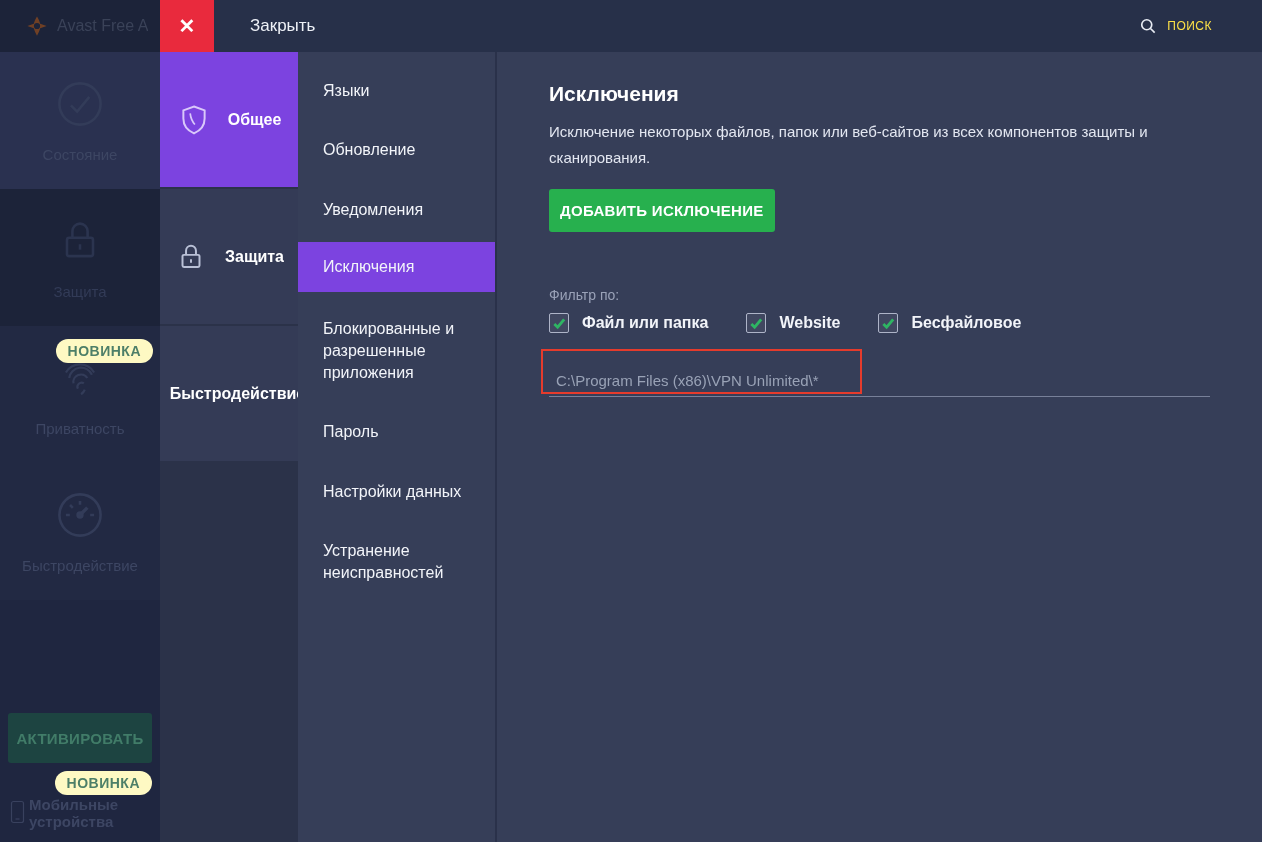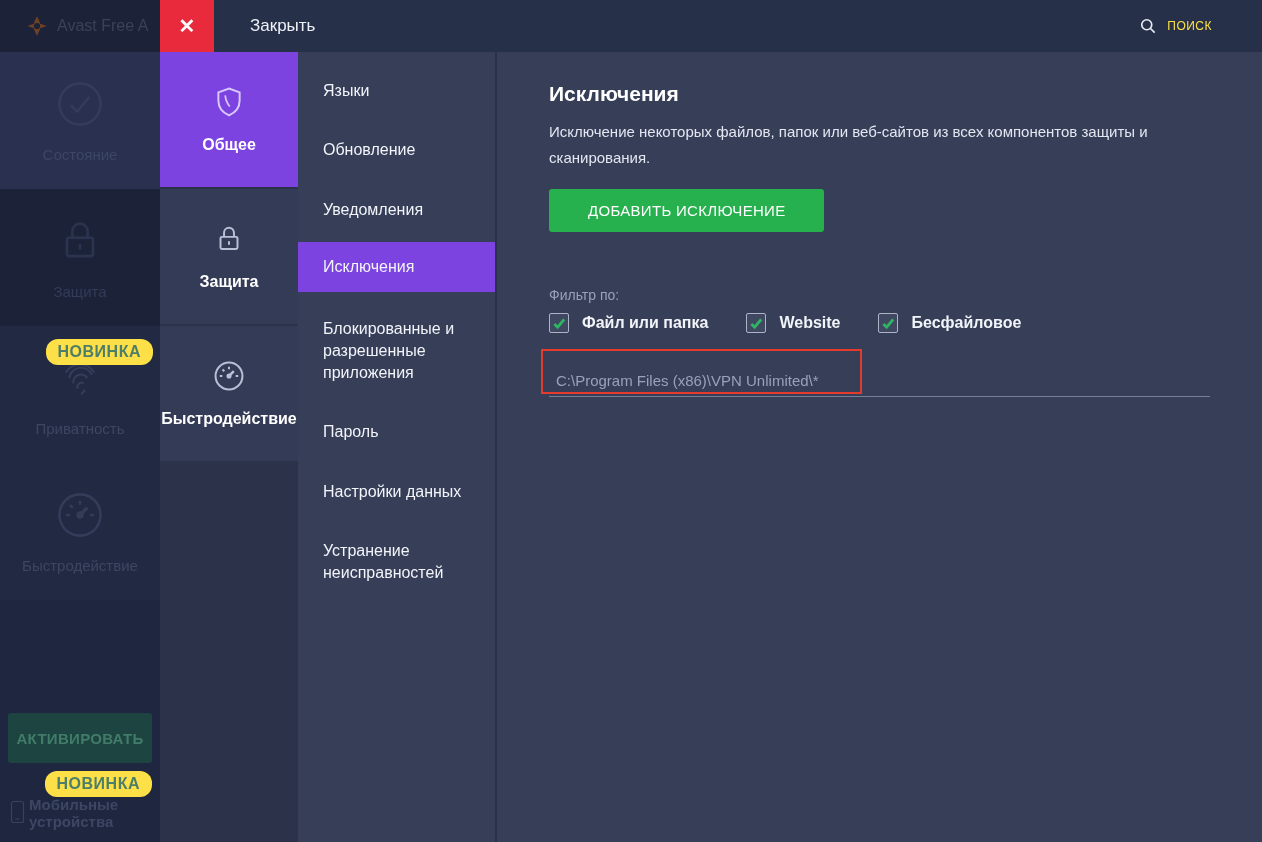--- a/index.html
+++ b/index.html
@@ -31,37 +31,37 @@
   .col1 { width:160px; flex:none; background:#1f2640; position:relative; }
   .nav-item { height:137px; display:flex; flex-direction:column; align-items:center;
     justify-content:center; gap:16px; cursor:pointer; position:relative; }
   .nav-item.i1 { background:#2a3150; }
   .nav-item.i2 { background:#1c2339; }
   .nav-item.i3, .nav-item.i4 { background:#222943; }
   .nav-item .nav-ico { width:52px; height:52px; color:#333c59; }
   .nav-item.i2 .nav-ico { color:#2b344f; }
   .nav-label { font-size:15px; color:#3d4663; }
   .nav-item.i2 .nav-label { color:#323b57; }
-  .badge { position:absolute; background:#fde047; color:#4d7f68; font-size:16px;
+  .badge { position:absolute; background:#fef9c3; color:#4d7f68; font-size:14px;
     font-weight:700; letter-spacing:.5px; padding:4px 12px; border-radius:12px; }
   .badge.privacy { top:13px; right:7px; }
   .activate { position:absolute; left:8px; top:661px; width:144px; height:50px;
     background:#1d4441; border:none; border-radius:3px; color:#417c68;
     font-size:15px; font-weight:700; letter-spacing:.3px; cursor:pointer;
     font-family:"Liberation Sans", sans-serif; }
   .badge.mobile { top:719px; right:8px; position:absolute; }
   .mobile-item { position:absolute; left:10px; top:744px; width:140px; display:flex;
     gap:4px; cursor:pointer; }
   .mobile-item svg { width:15px; height:24px; color:#39415e; flex:none; margin-top:4px; }
   .mobile-label { color:#3d4663; font-size:15px; line-height:17px;font-weight:bold; }
 
   
   .col2 { width:138px; flex:none; background:#2b3249; display:flex; flex-direction:column; }
   .cat { height:135px; margin-bottom:2px; background:#343b56; display:flex;
-    flex-direction:column; align-items:center; justify-content:center; gap:17px;
+    flex-direction:row; align-items:center; justify-content:center; gap:17px;
     cursor:pointer; flex:none; }
   .cat.selected { background:#7c43e0; }
   .cat svg { width:34px; height:34px; color:#b9c0d6; }
   .cat.selected svg { color:#d9c8fa; }
   .cat-label { color:#ffffff; font-size:16px; font-weight:700; }
 
   
   .col3 { width:199px; flex:none; background:#363e58; position:relative;
     border-right:2px solid #2a314a; }
   .menu-item { position:absolute; left:0; width:100%; padding-left:25px;
@@ -71,21 +71,21 @@
   .m6{top:369px}.m7{top:429px}.m8{top:488px}
   .menu-item.multi { padding-right:4px; }
 
   
   .main { flex:1; background:#363e58; position:relative; }
   .content { position:absolute; left:52px; top:0; width:680px; }
   .page-title { color:#ffffff; font-size:21px; font-weight:700; margin-top:30px; }
   .page-desc { color:#e3e7f1; font-size:15px; line-height:26px; margin-top:13px;
     max-width:668px; }
   .add-btn { margin-top:18px; background:#27b04e; color:#ffffff; border:none;
-    border-radius:3px; height:43px; padding:0 39px; font-size:15px; font-weight:400;
+    border-radius:3px; height:43px; padding:0 11px; font-size:15px; font-weight:700;
     letter-spacing:.3px; cursor:pointer; font-family:"Liberation Sans", sans-serif; }
   .filter-label { color:#9aa2b8; font-size:14px; margin-top:55px; }
   .cb-row { display:flex; align-items:center; margin-top:10px; gap:38px; }
   .cb-item { display:flex; align-items:center; gap:13px; cursor:pointer; }
   .cb-box { width:20px; height:20px; border:1px solid #aeb4c8;
     background:rgba(255,255,255,.05); border-radius:2px; display:flex;
     align-items:center; justify-content:center; flex:none; }
   .cb-box svg { width:15px; height:15px; color:#2eb563; }
   .cb-label { color:#f2f4f9; font-size:16px; font-weight:700; }
 

